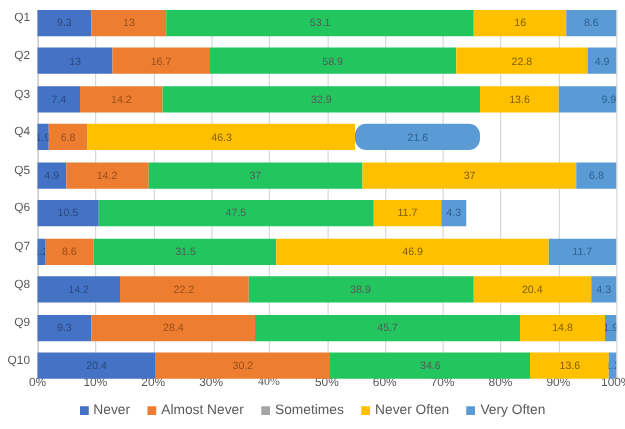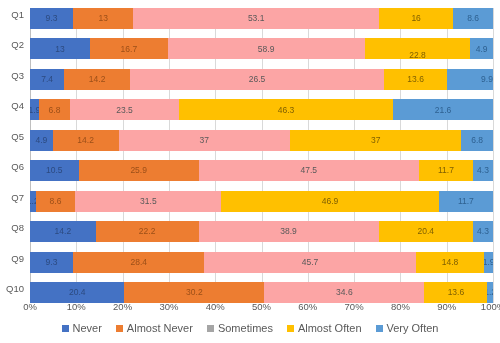--- a/index.html
+++ b/index.html
@@ -70,21 +70,21 @@
     box-sizing: border-box;
   }
   .seg-label {
     font-size: 8.5px;
     line-height: 1;
     white-space: nowrap;
     letter-spacing: 0px;
   }
   .seg.s0 { background: #4472c4; }
   .seg.s1 { background: #ed7d31; }
-  .seg.s2 { background: #fca5a5; }
+  .seg.s2 { background: #22c55e; }
   .seg.s3 { background: #ffc000; }
   .seg.s4 { background: #5b9bd5; }
 
   .seg.s0 .seg-label { color: #2c4a80; }
   .seg.s1 .seg-label { color: #9c4f18; }
   .seg.s2 .seg-label { color: #595959; }
   .seg.s3 .seg-label { color: #806000; }
   .seg.s4 .seg-label { color: #2e6191; }
 
   
@@ -217,58 +217,55 @@
         <div class="bar-row">
           <div class="seg s0" style="width: 13%;">
             <span class="seg-label">13</span>
           </div>
           <div class="seg s1" style="width: 16.7%;">
             <span class="seg-label">16.7</span>
           </div>
           <div class="seg s2" style="width: 42.6%;">
             <span class="seg-label">58.9</span>
           </div>
-          <div class="seg s3" style="width: 22.8%; align-items: flex-end;">
+          <div class="seg s3" style="width: 22.8%;">
             <span class="seg-label">22.8</span>
           </div>
           <div class="seg s4" style="width: 4.9%;">
             <span class="seg-label">4.9</span>
           </div>
         </div>
         <div class="bar-row">
           <div class="seg s0" style="width: 7.4%;">
             <span class="seg-label">7.4</span>
           </div>
           <div class="seg s1" style="width: 14.2%;">
             <span class="seg-label">14.2</span>
           </div>
           <div class="seg s2" style="width: 54.9%;">
-            <span class="seg-label">26.5</span>
+            <span class="seg-label">32.9</span>
           </div>
           <div class="seg s3" style="width: 13.6%;">
             <span class="seg-label">13.6</span>
           </div>
           <div class="seg s4" style="width: 9.9%; justify-content: flex-end;">
             <span class="seg-label">9.9</span>
           </div>
         </div>
         <div class="bar-row">
           <div class="seg s0" style="width: 1.8981%;">
             <span class="seg-label">1.9</span>
           </div>
           <div class="seg s1" style="width: 6.79321%;">
             <span class="seg-label">6.8</span>
           </div>
-          <div class="seg s2" style="width: 23.4765%;">
-            <span class="seg-label">23.5</span>
-          </div>
           <div class="seg s3" style="width: 46.2537%;">
             <span class="seg-label">46.3</span>
           </div>
-          <div class="seg s4" style="width: 21.5784%;">
+          <div class="seg s4" style="width: 21.5784%; border-radius: 9px;">
             <span class="seg-label">21.6</span>
           </div>
         </div>
         <div class="bar-row">
           <div class="seg s0" style="width: 4.9049%;">
             <span class="seg-label">4.9</span>
           </div>
           <div class="seg s1" style="width: 14.2142%;">
             <span class="seg-label">14.2</span>
           </div>
@@ -278,23 +275,20 @@
           <div class="seg s3" style="width: 37.037%;">
             <span class="seg-label">37</span>
           </div>
           <div class="seg s4" style="width: 6.80681%;">
             <span class="seg-label">6.8</span>
           </div>
         </div>
         <div class="bar-row">
           <div class="seg s0" style="width: 10.5105%;">
             <span class="seg-label">10.5</span>
-          </div>
-          <div class="seg s1" style="width: 25.9259%;">
-            <span class="seg-label">25.9</span>
           </div>
           <div class="seg s2" style="width: 47.5475%;">
             <span class="seg-label">47.5</span>
           </div>
           <div class="seg s3" style="width: 11.7117%;">
             <span class="seg-label">11.7</span>
           </div>
           <div class="seg s4" style="width: 4.3043%;">
             <span class="seg-label">4.3</span>
           </div>
@@ -369,21 +363,21 @@
         </div>
       </div>
   </div>
 
   <div id="x-axis-line"></div>
   <div id="x-ticks">
       <div class="x-tick" style="left: 0%;">0%</div>
       <div class="x-tick" style="left: 10%;">10%</div>
       <div class="x-tick" style="left: 20%;">20%</div>
       <div class="x-tick" style="left: 30%;">30%</div>
-      <div class="x-tick" style="left: 40%;">40%</div>
+      <div class="x-tick" style="left: 40%; font-family: Liberation Serif, serif;">40%</div>
       <div class="x-tick" style="left: 50%;">50%</div>
       <div class="x-tick" style="left: 60%;">60%</div>
       <div class="x-tick" style="left: 70%;">70%</div>
       <div class="x-tick" style="left: 80%;">80%</div>
       <div class="x-tick" style="left: 90%;">90%</div>
       <div class="x-tick" style="left: 100%;">100%</div>
     </div>
 
   <div id="legend">
       <div class="legend-item">
@@ -393,21 +387,21 @@
       <div class="legend-item">
         <span class="legend-swatch" style="background: rgb(237, 125, 49);"></span>
         <span class="legend-text">Almost Never</span>
       </div>
       <div class="legend-item">
         <span class="legend-swatch" style="background: rgb(165, 165, 165);"></span>
         <span class="legend-text">Sometimes</span>
       </div>
       <div class="legend-item">
         <span class="legend-swatch" style="background: rgb(255, 192, 0);"></span>
-        <span class="legend-text">Almost Often</span>
+        <span class="legend-text">Never Often</span>
       </div>
       <div class="legend-item">
         <span class="legend-swatch" style="background: rgb(91, 155, 213);"></span>
         <span class="legend-text">Very Often</span>
       </div>
     </div>
 
 </div>
 
 </body></html>

